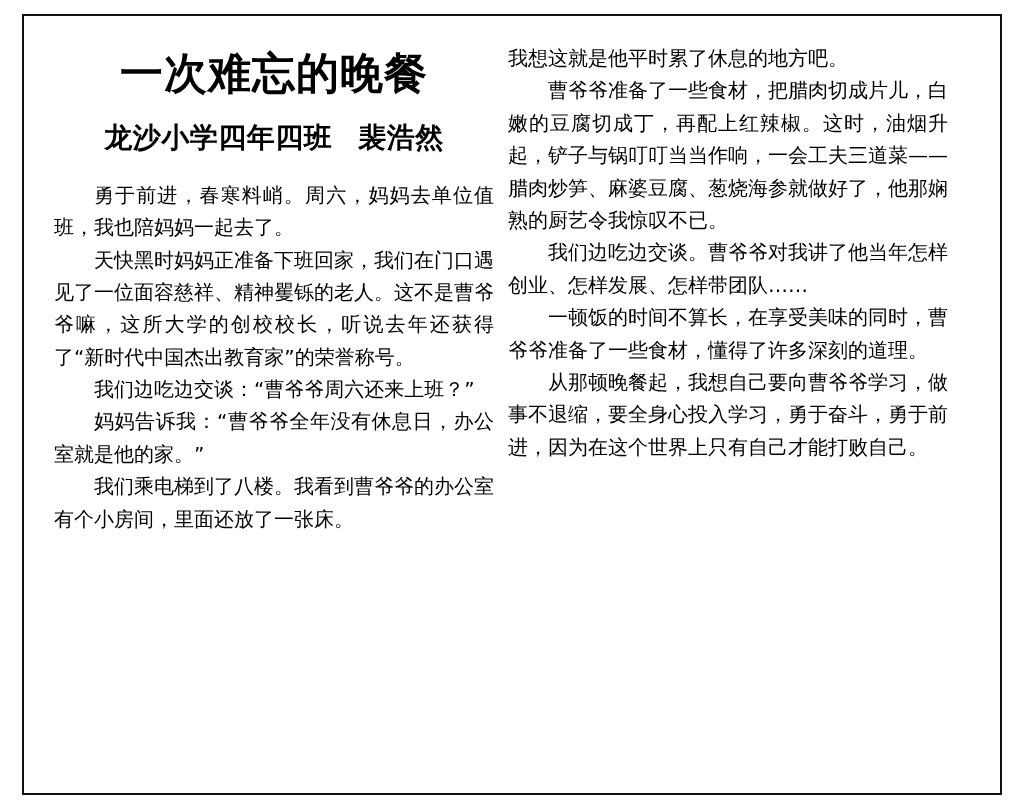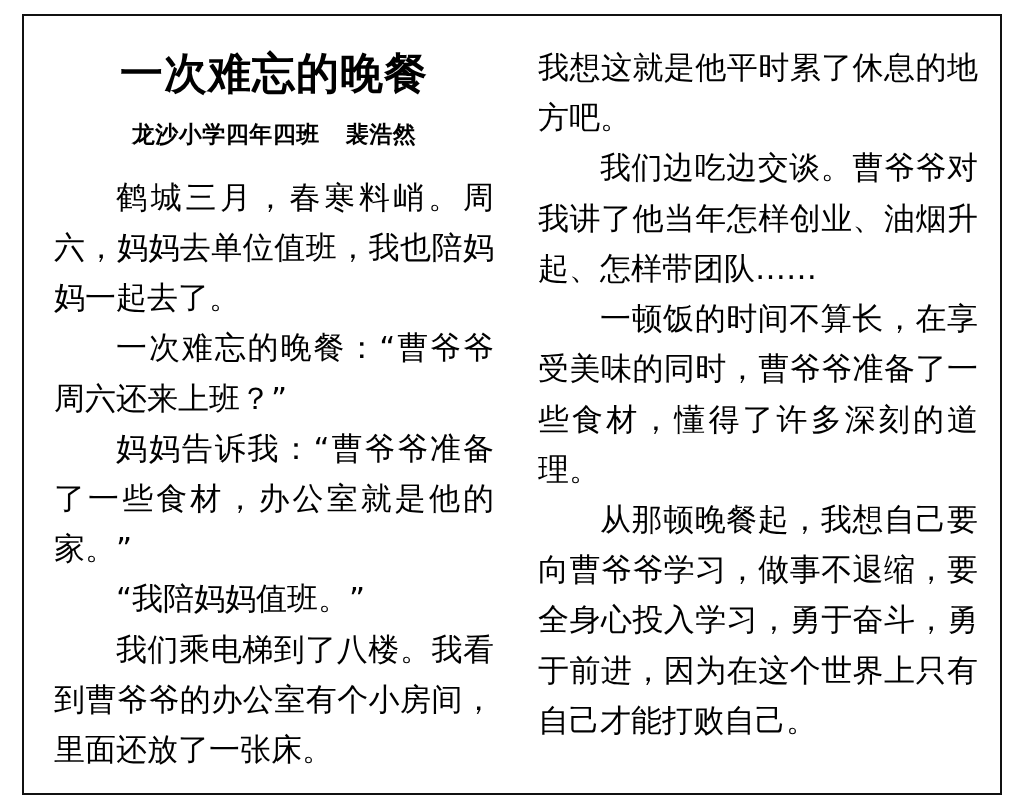--- a/index.html
+++ b/index.html
@@ -26,21 +26,21 @@
     box-sizing: border-box;
   }
   .inner {
     position: absolute;
     left: 30px;
     top: 26px;
     right: 30px;
     bottom: 22px;
     display: flex;
     flex-direction: row;
-    gap: 44px;
+    gap: 14px;
     box-sizing: border-box;
   }
   .col {
     width: 440px;
     box-sizing: border-box;
   }
   .col-left { flex: 0 0 440px; }
   .col-right { flex: 0 0 440px; }
 
   .title {
@@ -49,36 +49,36 @@
     font-size: 43px;
     line-height: 1.18;
     letter-spacing: 1px;
     text-align: center;
     margin: 6px 0 0 0;
     color: #000000;
   }
   .byline {
     font-family: "DejaVu Sans", "Liberation Sans", sans-serif;
     font-weight: bold;
-    font-size: 23px;
+    font-size: 28px;
     text-align: center;
     margin: 20px 0 0 0;
     color: #000000;
     letter-spacing: 0.5px;
   }
   .byline .sep {
     display: inline-block;
     width: 26px;
   }
   .body {
     margin-top: 22px;
   }
   p.para {
     margin: 0;
-    font-size: 31px;
+    font-size: 20px;
     line-height: 1.62;
     color: #000000;
     text-align: justify;
     text-justify: inter-character;
     text-indent: 2em;
     font-family: "DejaVu Sans", "Liberation Sans", sans-serif;
     font-weight: normal;
   }
   .col-right p.para:first-child {
     text-indent: 0;
@@ -93,32 +93,33 @@
 <div class="page">
   <div class="frame">
     <div class="inner">
 
       <div class="col col-left">
         <h1 class="title">一次难忘的晚餐</h1>
         <div class="byline">
           <span>龙沙小学四年四班</span><span class="sep"></span><span>裴浩然</span>
         </div>
         <div class="body">
-          <p class="para">鹤城三月，春寒料峭。周六，妈妈去单位值班，我也陪妈妈一起去了。</p>
-          <p class="para">一次难忘的晚餐：“曹爷爷周六还来上班？”</p>
-          <p class="para">妈妈告诉我：“曹爷爷准备了一些食材，办公室就是他的家。”</p>
-          <p class="para">“我陪妈妈值班。”</p>
+          <p class="para">勇于前进，春寒料峭。周六，妈妈去单位值班，我也陪妈妈一起去了。</p>
+          <p class="para">天快黑时妈妈正准备下班回家，我们在门口遇见了一位面容慈祥、精神矍铄的老人。这不是曹爷爷嘛，这所大学的创校校长，听说去年还获得了“新时代中国杰出教育家”的荣誉称号。</p>
+          <p class="para">我们边吃边交谈：“曹爷爷周六还来上班？”</p>
+          <p class="para">妈妈告诉我：“曹爷爷全年没有休息日，办公室就是他的家。”</p>
           <p class="para">我们乘电梯到了八楼。我看到曹爷爷的办公室有个小房间，里面还放了一张床。</p>
         </div>
       </div>
 
       <div class="col col-right">
         <div class="body">
           <p class="para">我想这就是他平时累了休息的地方吧。</p>
-          <p class="para">我们边吃边交谈。曹爷爷对我讲了他当年怎样创业、油烟升起、怎样带团队……</p>
+          <p class="para">曹爷爷准备了一些食材，把腊肉切成片儿，白嫩的豆腐切成丁，再配上红辣椒。这时，油烟升起，铲子与锅叮叮当当作响，一会工夫三道菜——腊肉炒笋、麻婆豆腐、葱烧海参就做好了，他那娴熟的厨艺令我惊叹不已。</p>
+          <p class="para">我们边吃边交谈。曹爷爷对我讲了他当年怎样创业、怎样发展、怎样带团队……</p>
           <p class="para">一顿饭的时间不算长，在享受美味的同时，曹爷爷准备了一些食材，懂得了许多深刻的道理。</p>
           <p class="para">从那顿晚餐起，我想自己要向曹爷爷学习，做事不退缩，要全身心投入学习，勇于奋斗，勇于前进，因为在这个世界上只有自己才能打败自己。</p>
 
         </div>
       </div>
 
     </div>
   </div>
 </div>
 

